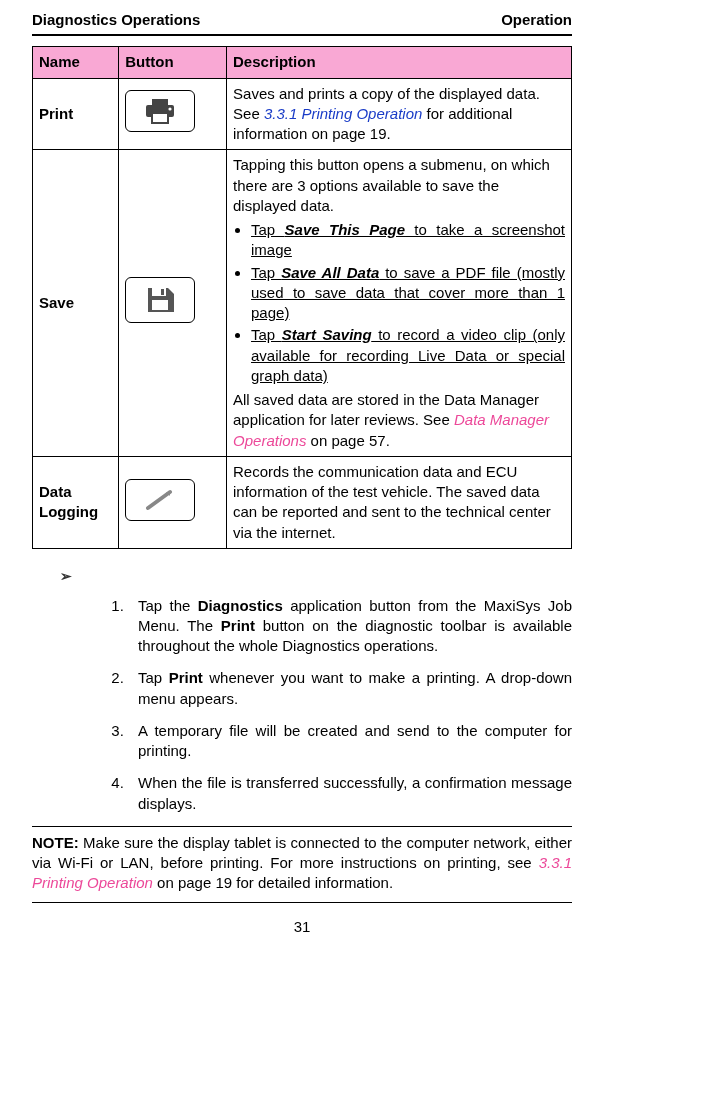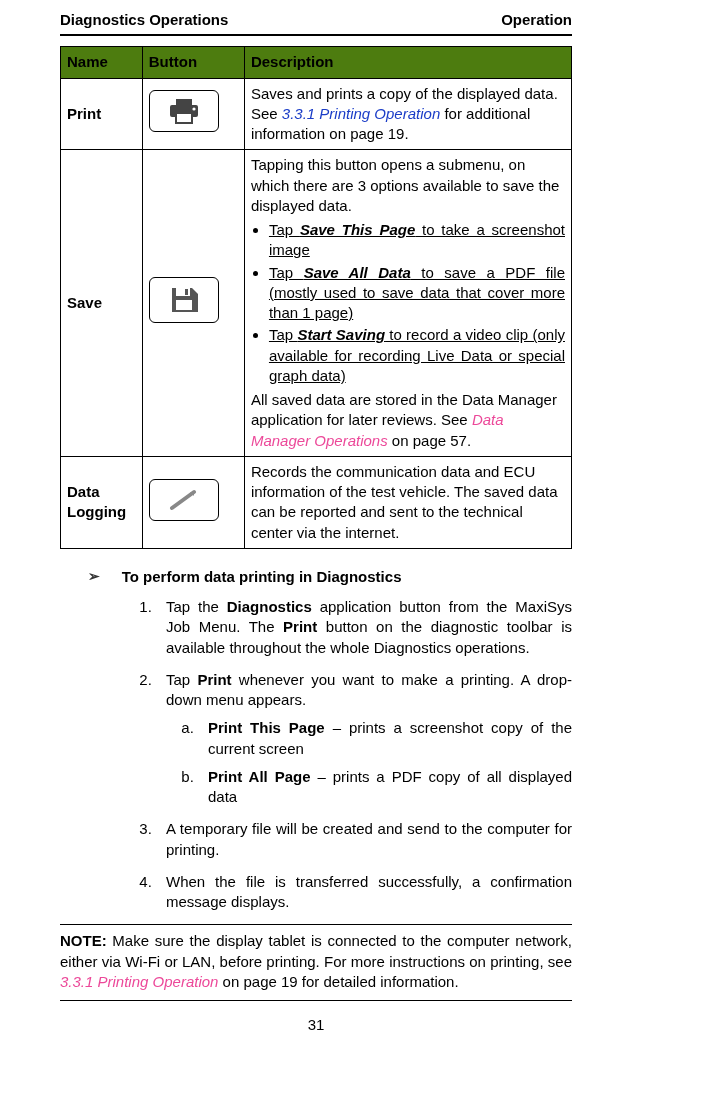--- a/index.html
+++ b/index.html
@@ -7,21 +7,21 @@
     margin: 0;
     padding: 0;
     background: #fff;
     font-family: Arial, Helvetica, sans-serif;
     color: #000;
     font-size: 15px;
     line-height: 1.35;
   }
   .page {
     width: 612px;
-    padding: 10px 40px 20px 60px;
+    padding: 10px 40px 20px 32px;
   }
   .toprow {
     display: flex;
     justify-content: space-between;
     font-weight: bold;
     font-size: 15px;
     padding-bottom: 4px;
     border-bottom: 2px solid #000;
     margin-bottom: 10px;
   }
@@ -32,21 +32,21 @@
     table-layout: fixed;
   }
   table.tb th, table.tb td {
     border: 1px solid #000;
     padding: 5px 6px;
     vertical-align: middle;
     text-align: left;
     font-size: 15px;
   }
   table.tb th {
-    background: #4d7c0f;
+    background: #f9a8d4;
     font-weight: bold;
   }
   col.c1 { width: 16%; }
   col.c2 { width: 20%; }
   col.c3 { width: 64%; }
   .iconcell { text-align: center; padding: 6px; }
   .iconbox {
     display: inline-block;
     border: 1px solid #000;
     border-radius: 6px;
@@ -188,33 +188,28 @@
           </svg>
         </span>
       </td>
       <td class="desc">Records the communication data and ECU information of the test vehicle. The saved data can be reported and sent to the technical center via the internet.</td>
     </tr>
   </tbody>
     </table>
 
   <div class="heading-row">
     <span class="chevron">➢</span>
-    <span class="heading-text">To perform data printing in Diagnostics</span>
   </div>
 
   <ol class="steps">
     <li>
       <span>Tap the </span><b>Diagnostics</b><span> application button from the MaxiSys Job Menu. The </span><b>Print</b><span> button on the diagnostic toolbar is available throughout the whole Diagnostics operations.</span>
     </li>
     <li>
       <span>Tap </span><b>Print</b><span> whenever you want to make a printing. A drop-down menu appears.</span>
-      <ol class="sub">
-        <li><b>Print This Page</b><span> – prints a screenshot copy of the current screen</span></li>
-        <li><b>Print All Page</b><span> – prints a PDF copy of all displayed data</span></li>
-      </ol>
     </li>
     <li>A temporary file will be created and send to the computer for printing.</li>
     <li>When the file is transferred successfully, a confirmation message displays.</li>
   </ol>
 
   <hr class="noteline">
   <div class="note">
     <b>NOTE:</b><span> Make sure the display tablet is connected to the computer network, either via Wi-Fi or LAN, before printing. For more instructions on printing, see </span><span class="linknorm">3.3.1 Printing Operation</span><span> on page 19 for detailed information.</span>
   </div>
   <hr class="noteline">

